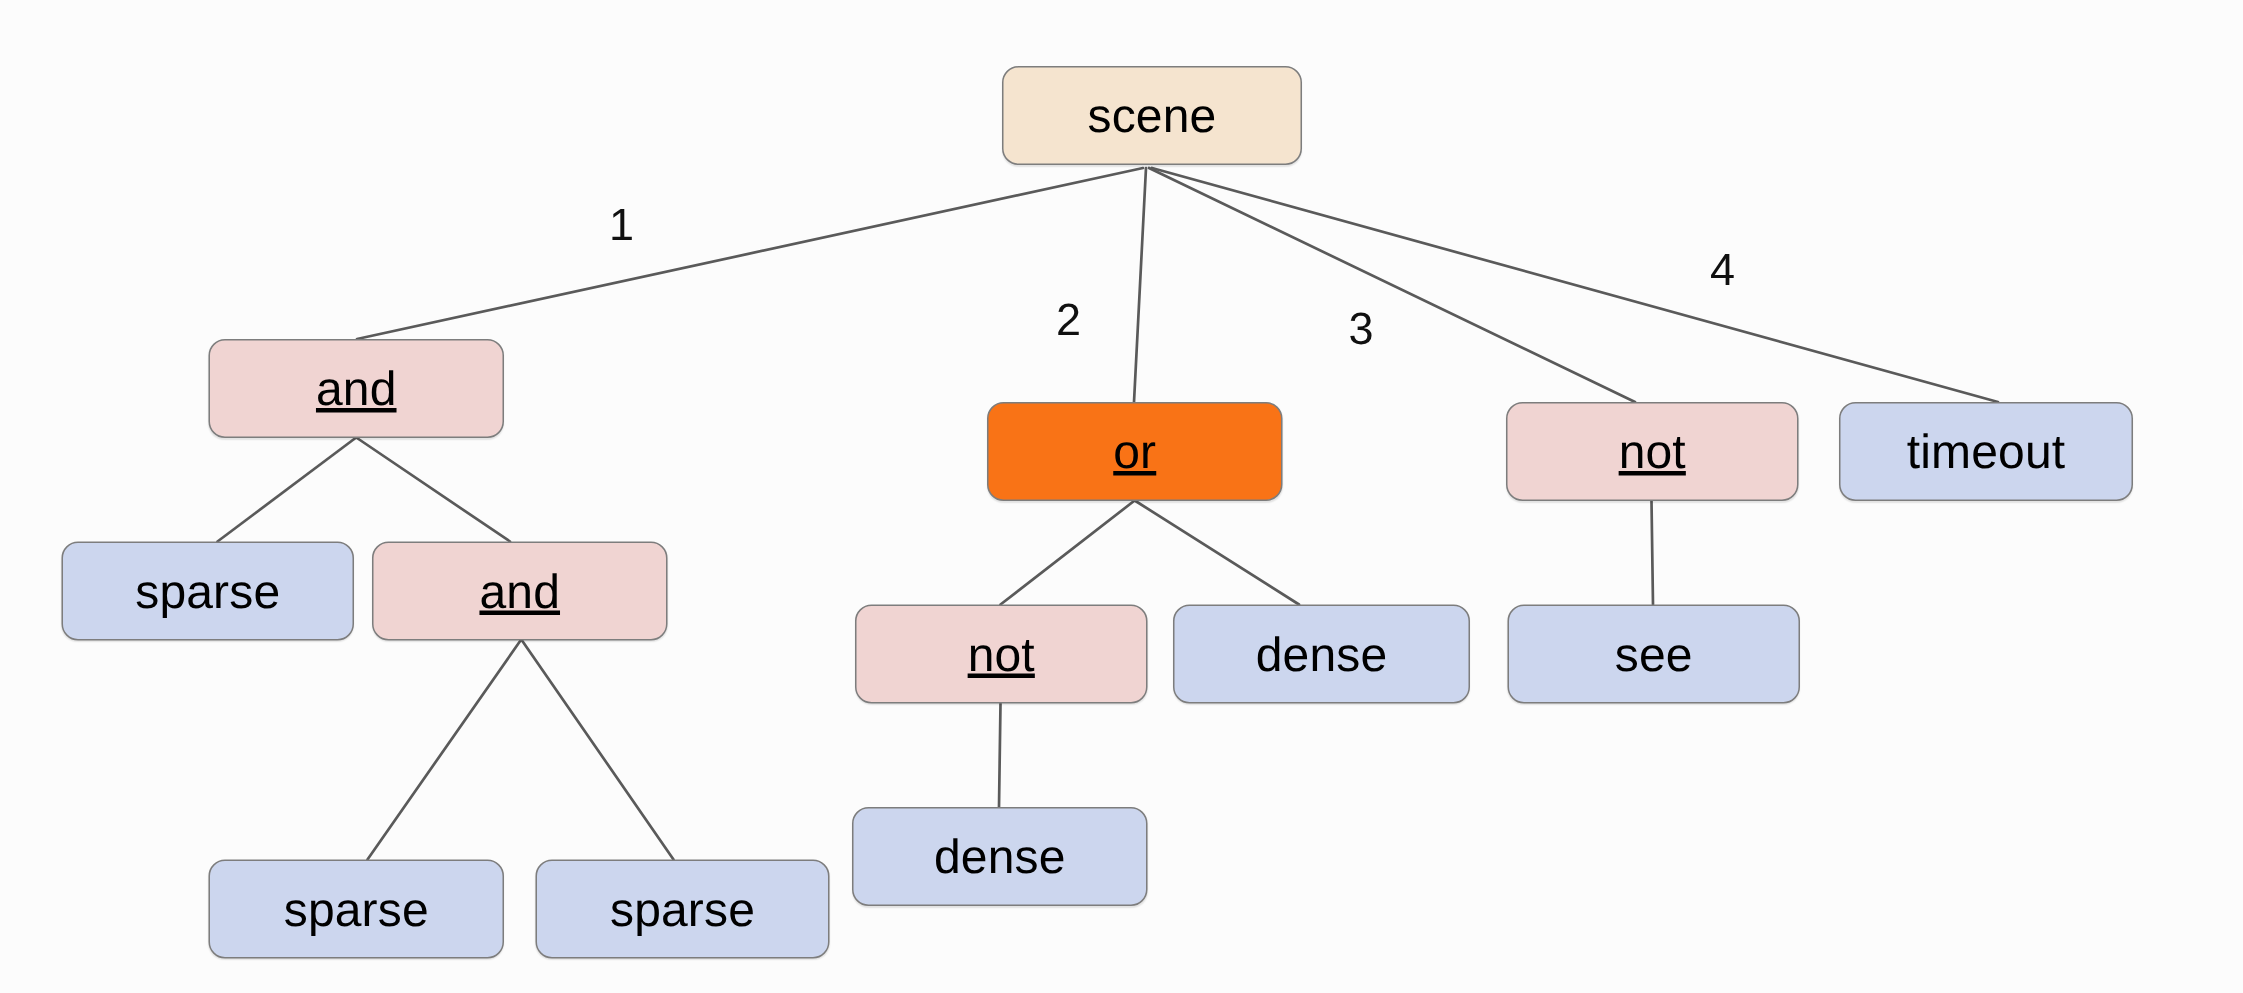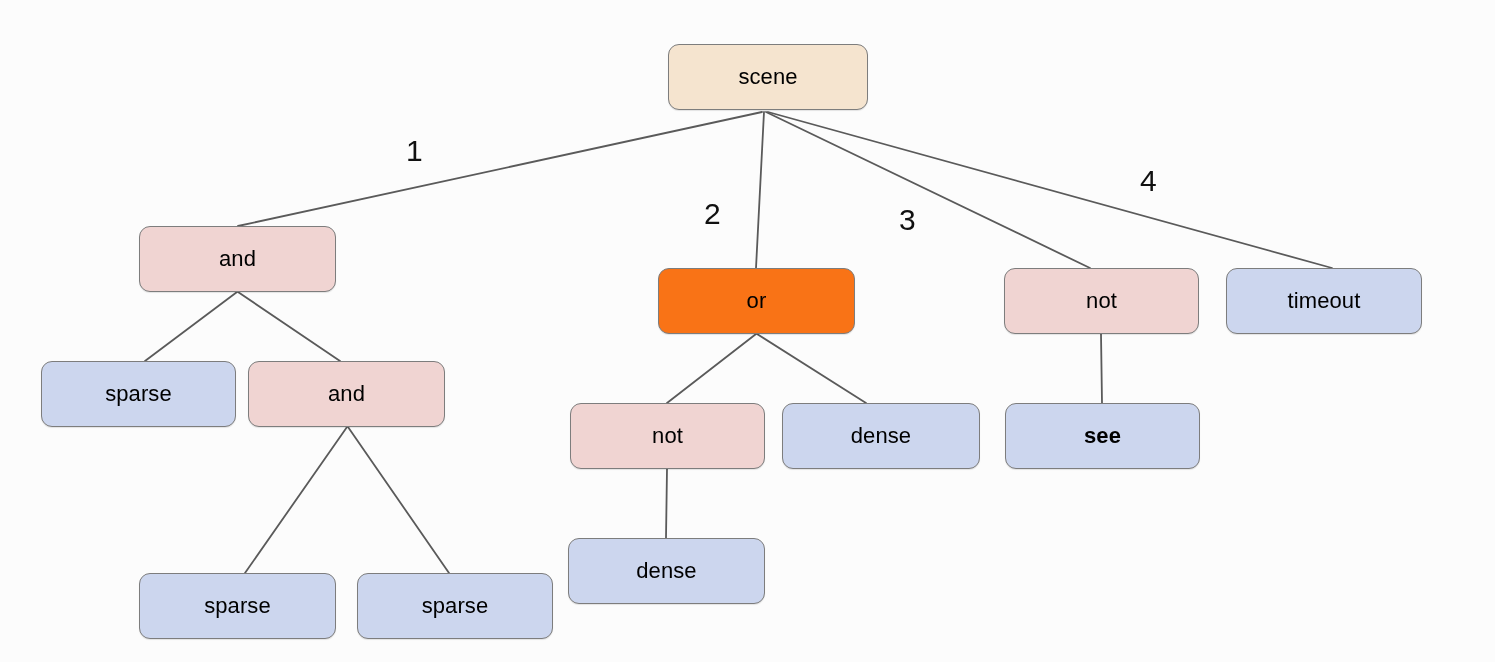--- a/index.html
+++ b/index.html
@@ -27,28 +27,28 @@
   .node {
     position: absolute;
     box-sizing: border-box;
     display: flex;
     align-items: center;
     justify-content: center;
     border: 1.6px solid #7d7d7d;
     border-radius: 11px;
     height: 66px;
     color: #000000;
-    font-size: 22px;
+    font-size: 32px;
     line-height: 1;
     letter-spacing: 0.1px;
     white-space: nowrap;
     box-shadow: 0 1px 1px rgba(0,0,0,0.10);
   }
   .node-root     { background: #f5e4cf; }
-  .node-operator { background: #f0d4d2; }
+  .node-operator { background: #f0d4d2; text-decoration: underline; }
   .node-terminal { background: #ccd6ee; }
   .edge-label {
     position: absolute;
     color: #101010;
     font-size: 30px;
     line-height: 1;
     white-space: nowrap;
   }
 </style>
 </head>
@@ -93,21 +93,21 @@
     </div>
     <div class="node node-operator" style="left: 248px; top: 361px; width: 197px; background: rgb(240, 212, 210); border-color: rgb(125, 125, 125);">
       <span>and</span>
     </div>
     <div class="node node-operator" style="left: 570px; top: 403px; width: 195px; background: rgb(240, 212, 210); border-color: rgb(125, 125, 125);">
       <span>not</span>
     </div>
     <div class="node node-terminal" style="left: 782px; top: 403px; width: 198px; background: rgb(204, 214, 238); border-color: rgb(125, 125, 125);">
       <span>dense</span>
     </div>
-    <div class="node node-terminal" style="left: 1005px; top: 403px; width: 195px; background: rgb(204, 214, 238); border-color: rgb(125, 125, 125); font-weight: bold;">
+    <div class="node node-terminal" style="left: 1005px; top: 403px; width: 195px; background: rgb(204, 214, 238); border-color: rgb(125, 125, 125);">
       <span>see</span>
     </div>
     <div class="node node-terminal" style="left: 568px; top: 538px; width: 197px; background: rgb(204, 214, 238); border-color: rgb(125, 125, 125);">
       <span>dense</span>
     </div>
     <div class="node node-terminal" style="left: 139px; top: 573px; width: 197px; background: rgb(204, 214, 238); border-color: rgb(125, 125, 125);">
       <span>sparse</span>
     </div>
     <div class="node node-terminal" style="left: 357px; top: 573px; width: 196px; background: rgb(204, 214, 238); border-color: rgb(125, 125, 125);">
       <span>sparse</span>

